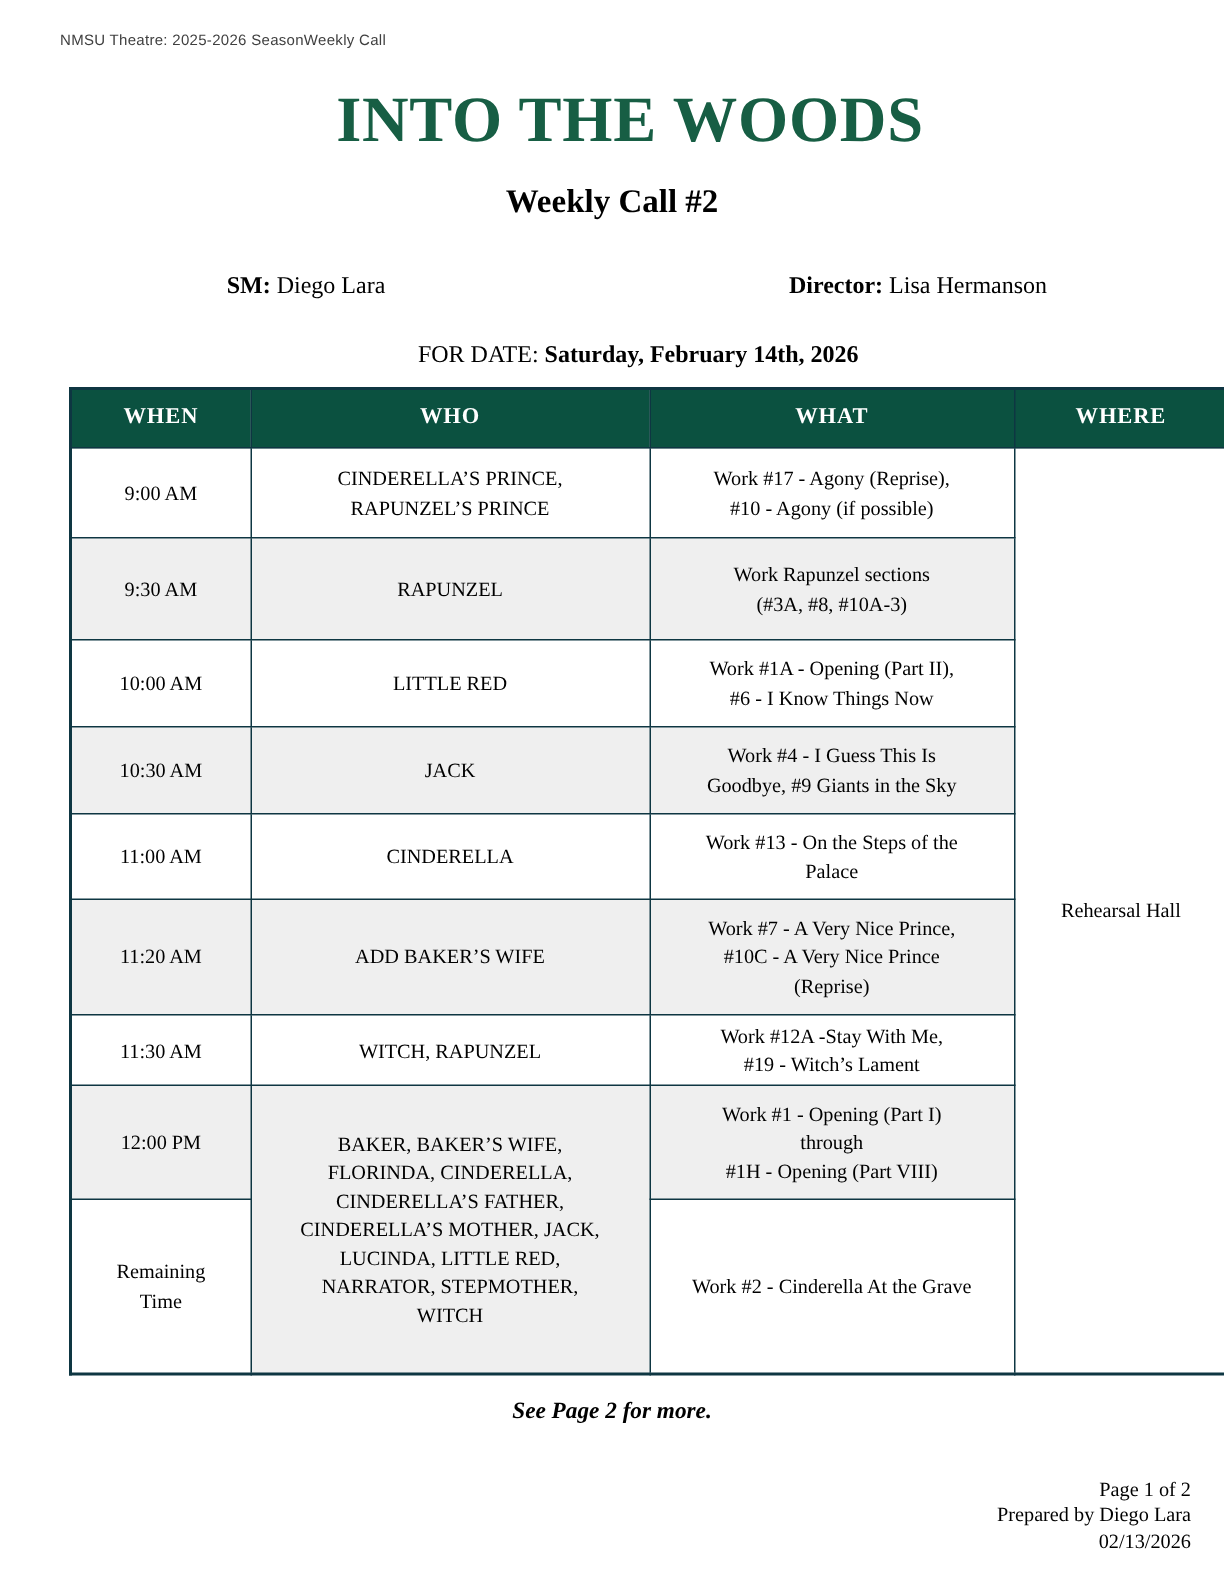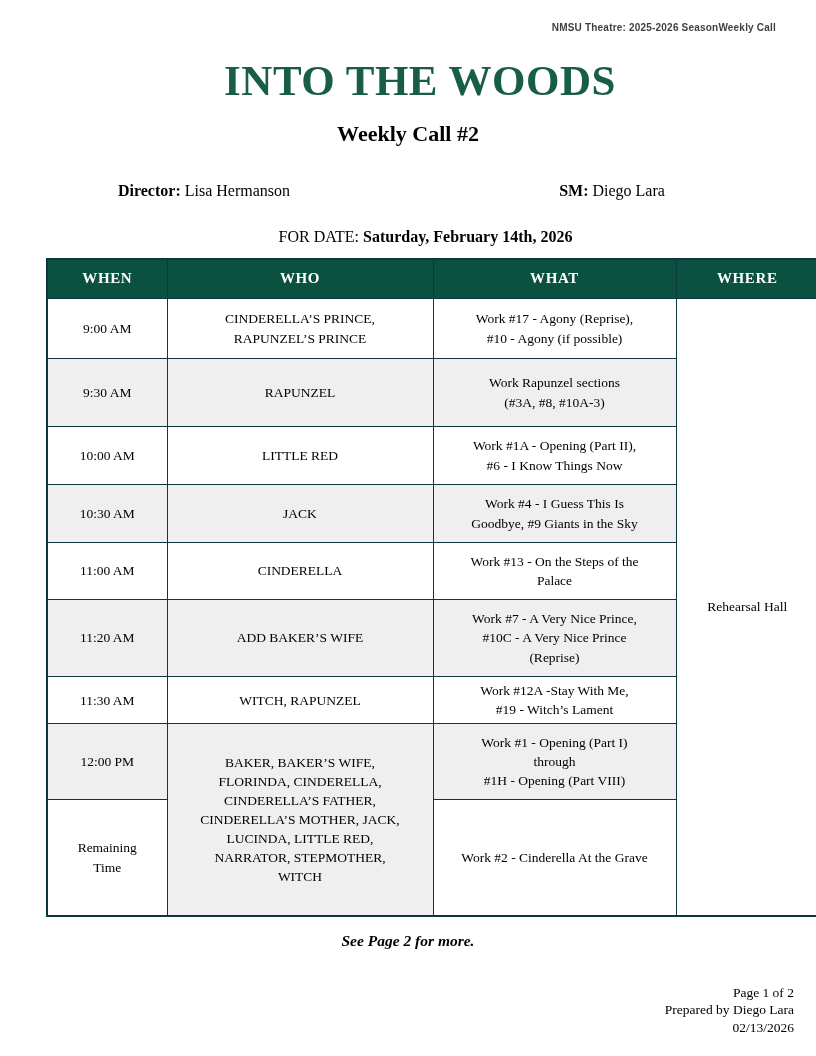--- a/index.html
+++ b/index.html
@@ -7,23 +7,23 @@
     position:relative;
     width:816px;height:1056px;
     background:#ffffff;
     font-family:"Liberation Serif", serif;
     color:#000;
     overflow:hidden;
   }
   
   .meta{
     position:absolute;top:22px;left:40px;right:40px;
-    display:flex;justify-content:flex-end;
+    display:flex;justify-content:flex-start;
     font-family:"Liberation Sans", sans-serif;
-    font-size:10px;color:#3f3f3f;letter-spacing:.2px;font-weight:bold;
+    font-size:10px;color:#3f3f3f;letter-spacing:.2px;
   }
   
   .title{
     position:absolute;top:56px;left:0;right:0;
     text-align:center;
     font-size:43px;font-weight:bold;color:#175e44;
     letter-spacing:.5px;
     padding-left:24px;
   }
   .subtitle{
@@ -83,22 +83,22 @@
 
   <div class="meta">
     <span>NMSU Theatre: 2025-2026 Season</span>
     <span>Weekly Call</span>
   </div>
 
   <div class="title">INTO THE WOODS</div>
   <div class="subtitle">Weekly Call #2</div>
 
   <div class="info-row">
+    <div class="info-col"><b>SM:</b><span> Diego Lara</span></div>
     <div class="info-col"><b>Director:</b><span> Lisa Hermanson</span></div>
-    <div class="info-col"><b>SM:</b><span> Diego Lara</span></div>
   </div>
 
   <div class="for-date"><span>FOR DATE: </span><b>Saturday, February 14th, 2026</b></div>
 
   <table class="call">
     <colgroup>
       <col style="width:120px">
       <col style="width:266px">
       <col style="width:243px">
       <col style="width:143px">

